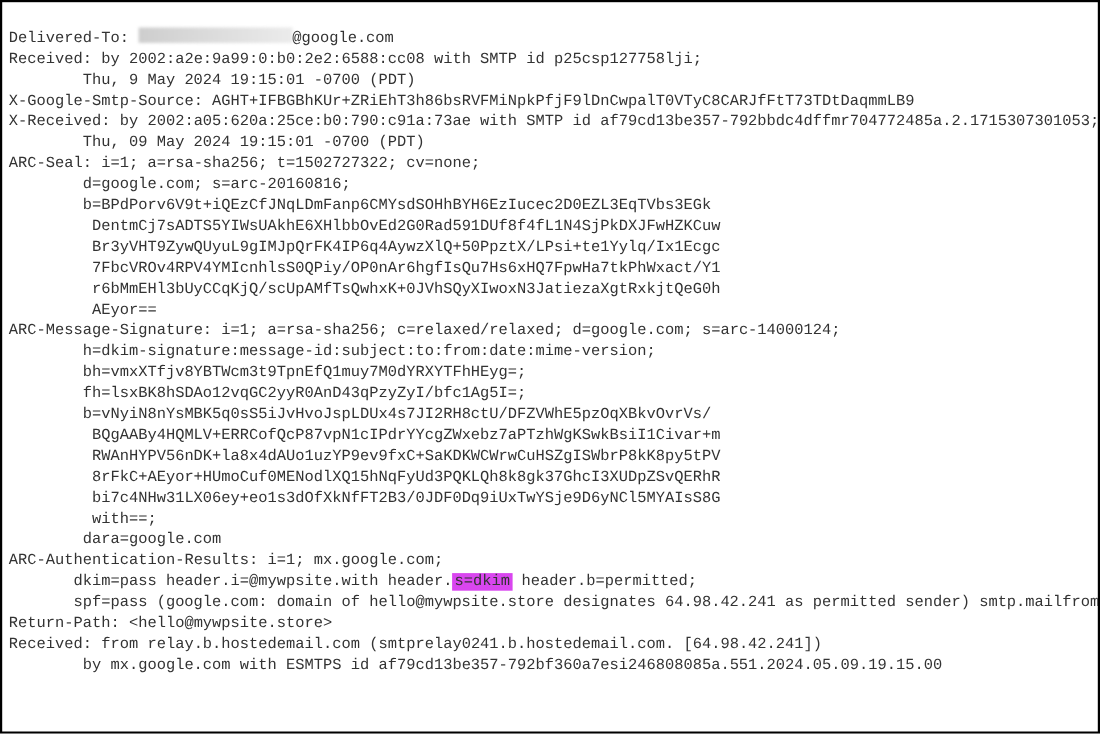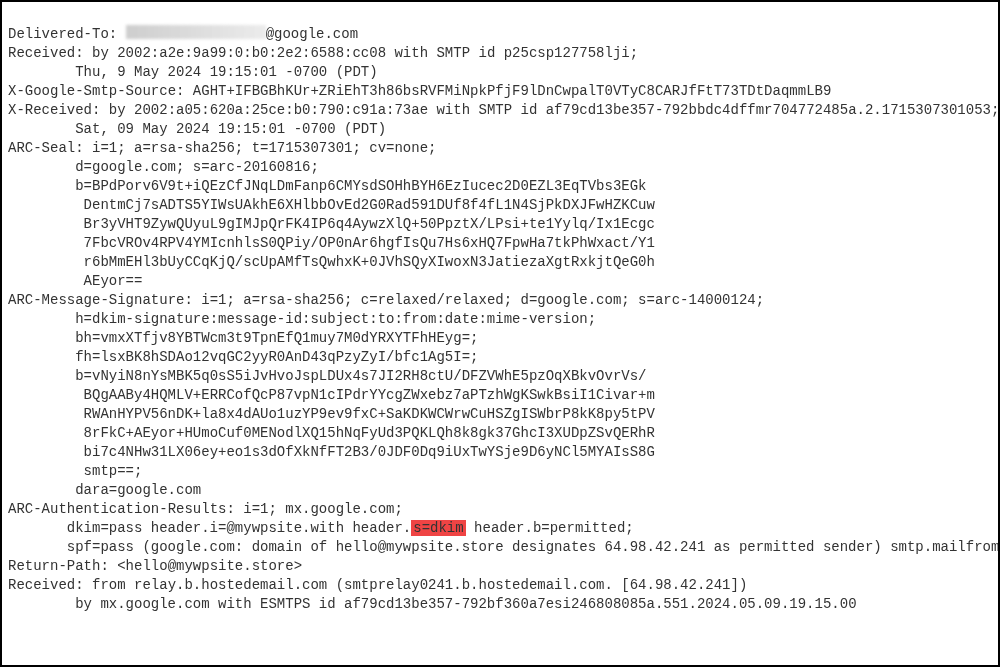--- a/index.html
+++ b/index.html
@@ -24,52 +24,52 @@
     display: inline-block;
     width: 140px;
     height: 14px;
     vertical-align: -1px;
     background: linear-gradient(to right, rgba(200,200,200,0.9), rgba(190,190,190,0.3));
     filter: blur(1.5px);
   }
   .pad8 { display: inline-block; width: 8ch; }
   .pad7 { display: inline-block; width: 7ch; }
   .hl {
-    background: #ef4444;
+    background: #d946ef;
     padding: 0 2px;
   }
 </style>
 </head>
 <body>
 
 <div class="container">
 <span>Delivered-To: </span><span class="redact"></span><span>@google.com</span>
 <span>Received: by 2002:a2e:9a99:0:b0:2e2:6588:cc08 with SMTP id p25csp127758lji;</span>
 <span class="pad8"></span><span>Thu, 9 May 2024 19:15:01 -0700 (PDT)</span>
 <span>X-Google-Smtp-Source: AGHT+IFBGBhKUr+ZRiEhT3h86bsRVFMiNpkPfjF9lDnCwpalT0VTyC8CARJfFtT73TDtDaqmmLB9</span>
 <span>X-Received: by 2002:a05:620a:25ce:b0:790:c91a:73ae with SMTP id af79cd13be357-792bbdc4dffmr704772485a.2.1715307301053;</span>
-<span class="pad8"></span><span>Sat, 09 May 2024 19:15:01 -0700 (PDT)</span>
-<span>ARC-Seal: i=1; a=rsa-sha256; t=1715307301; cv=none;</span>
+<span class="pad8"></span><span>Thu, 09 May 2024 19:15:01 -0700 (PDT)</span>
+<span>ARC-Seal: i=1; a=rsa-sha256; t=1502727322; cv=none;</span>
 <span class="pad8"></span><span>d=google.com; s=arc-20160816;</span>
 <span class="pad8"></span><span>b=BPdPorv6V9t+iQEzCfJNqLDmFanp6CMYsdSOHhBYH6EzIucec2D0EZL3EqTVbs3EGk</span>
 <span class="pad8"></span><span> DentmCj7sADTS5YIWsUAkhE6XHlbbOvEd2G0Rad591DUf8f4fL1N4SjPkDXJFwHZKCuw</span>
 <span class="pad8"></span><span> Br3yVHT9ZywQUyuL9gIMJpQrFK4IP6q4AywzXlQ+50PpztX/LPsi+te1Yylq/Ix1Ecgc</span>
 <span class="pad8"></span><span> 7FbcVROv4RPV4YMIcnhlsS0QPiy/OP0nAr6hgfIsQu7Hs6xHQ7FpwHa7tkPhWxact/Y1</span>
 <span class="pad8"></span><span> r6bMmEHl3bUyCCqKjQ/scUpAMfTsQwhxK+0JVhSQyXIwoxN3JatiezaXgtRxkjtQeG0h</span>
 <span class="pad8"></span><span> AEyor==</span>
 <span>ARC-Message-Signature: i=1; a=rsa-sha256; c=relaxed/relaxed; d=google.com; s=arc-14000124;</span>
 <span class="pad8"></span><span>h=dkim-signature:message-id:subject:to:from:date:mime-version;</span>
 <span class="pad8"></span><span>bh=vmxXTfjv8YBTWcm3t9TpnEfQ1muy7M0dYRXYTFhHEyg=;</span>
 <span class="pad8"></span><span>fh=lsxBK8hSDAo12vqGC2yyR0AnD43qPzyZyI/bfc1Ag5I=;</span>
 <span class="pad8"></span><span>b=vNyiN8nYsMBK5q0sS5iJvHvoJspLDUx4s7JI2RH8ctU/DFZVWhE5pzOqXBkvOvrVs/</span>
 <span class="pad8"></span><span> BQgAABy4HQMLV+ERRCofQcP87vpN1cIPdrYYcgZWxebz7aPTzhWgKSwkBsiI1Civar+m</span>
 <span class="pad8"></span><span> RWAnHYPV56nDK+la8x4dAUo1uzYP9ev9fxC+SaKDKWCWrwCuHSZgISWbrP8kK8py5tPV</span>
 <span class="pad8"></span><span> 8rFkC+AEyor+HUmoCuf0MENodlXQ15hNqFyUd3PQKLQh8k8gk37GhcI3XUDpZSvQERhR</span>
 <span class="pad8"></span><span> bi7c4NHw31LX06ey+eo1s3dOfXkNfFT2B3/0JDF0Dq9iUxTwYSje9D6yNCl5MYAIsS8G</span>
-<span class="pad8"></span><span> smtp==;</span>
+<span class="pad8"></span><span> with==;</span>
 <span class="pad8"></span><span>dara=google.com</span>
 <span>ARC-Authentication-Results: i=1; mx.google.com;</span>
 <span class="pad7"></span><span>dkim=pass header.i=@mywpsite.with header.</span><span class="hl">s=dkim</span><span> header.b=permitted;</span>
 <span class="pad7"></span><span>spf=pass (google.com: domain of hello@mywpsite.store designates 64.98.42.241 as permitted sender) smtp.mailfrom=hello@mywpsite.store</span>
 <span>Return-Path: &lt;hello@mywpsite.store&gt;</span>
 <span>Received: from relay.b.hostedemail.com (smtprelay0241.b.hostedemail.com. [64.98.42.241])</span>
 <span class="pad8"></span><span>by mx.google.com with ESMTPS id af79cd13be357-792bf360a7esi246808085a.551.2024.05.09.19.15.00</span>
 </div>
 
 </body></html>

